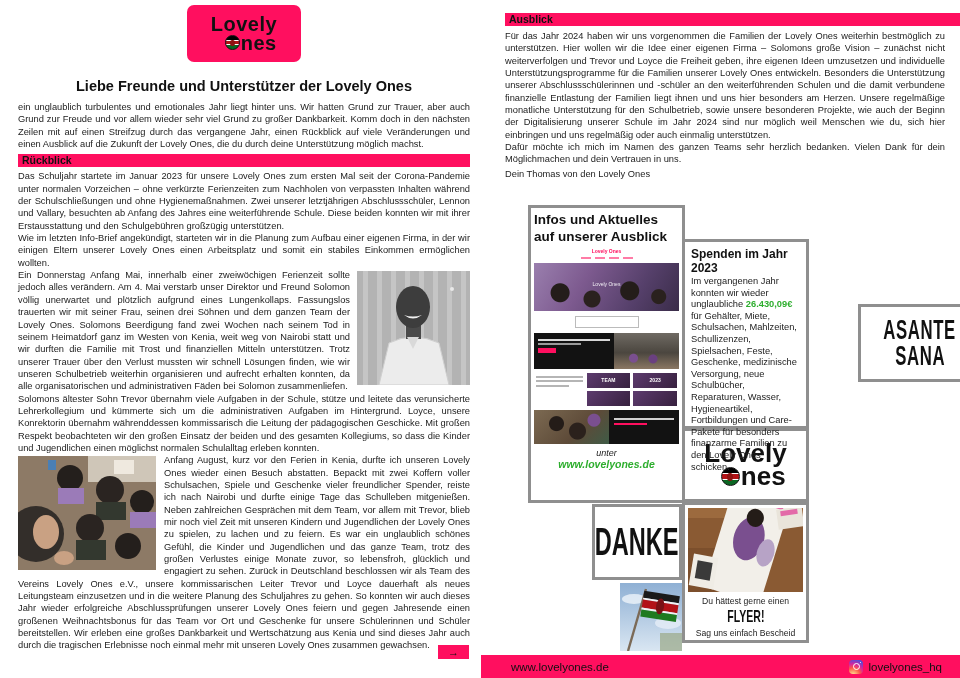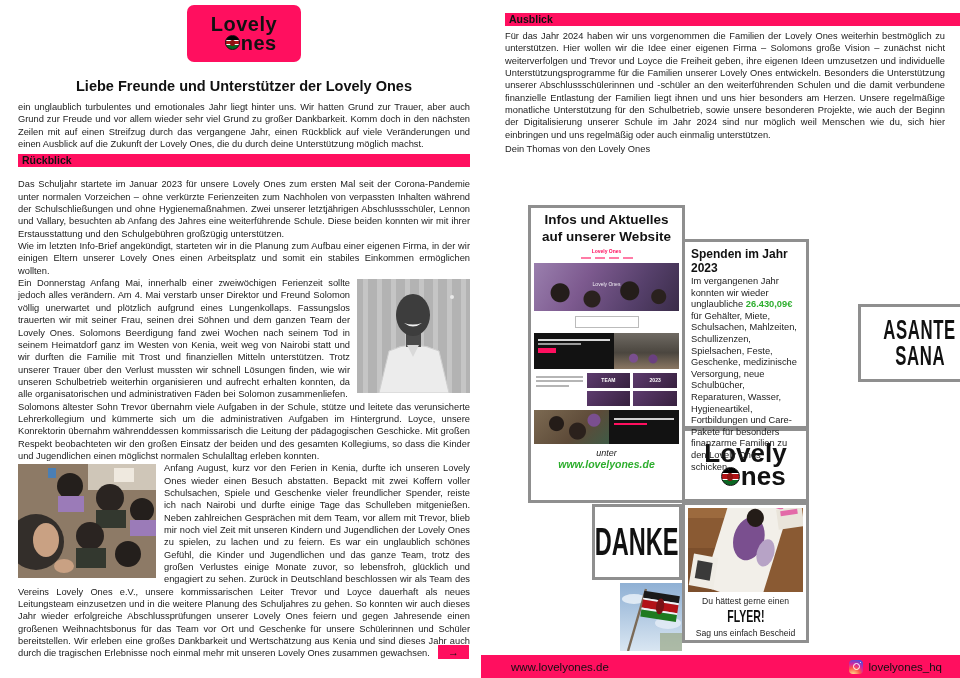--- a/index.html
+++ b/index.html
@@ -22,38 +22,38 @@
     background:linear-gradient(180deg,#000 0 28%,#fff 28% 36%,#b31217 36% 62%,#fff 62% 70%,#0b6623 70% 100%);
     border:1.5px solid #111; margin-right:0.5px; position:relative;
   }
   .flag-o::after{ content:""; position:absolute; left:4px; top:3.5px; width:4.5px; height:6.5px;
     background:#8c1212; border-radius:50%; }
   .doc-title { text-align:center; font-weight:bold; font-size:14.5px; margin:16px 0 7px 0; color:#111; }
   .body-just { font-size:9.3px; line-height:12.35px; text-align:justify; color:#222; }
   .flow p { font-size:9.3px; line-height:12.35px; text-align:justify; color:#222; }
   .section-bar {
     background:#ff0f5f; color:#111; font-weight:bold; font-size:10.5px;
-    height:13px; line-height:13px; padding-left:4px; margin:4px 0 11px 0;
+    height:13px; line-height:13px; padding-left:4px; margin:4px 0 3px 0;
   }
   .img-right { float:right; width:113px; height:114px; margin:2px 0 3px 7px; }
   .img-left  { float:left;  width:138px; height:114px; margin:2px 8px 3px 0; }
   .img-right svg, .img-left svg { display:block; width:100%; height:100%; }
   .page-arrow {
     position:absolute; left:438px; top:645px; width:31px; height:14px; background:#ff0f5f;
     display:flex; align-items:center; justify-content:center;
     color:#111; font-size:11px; font-weight:bold; line-height:1;
   }
   
   .ausblick-bar { position:absolute; left:505px; top:13px; width:524px; }
   .right-text { position:absolute; left:505px; top:30px; width:440px; }
   .signature { font-size:9.3px; margin-top:3px; text-align:left; padding-right:66px; color:#222; }
   .gbox { position:absolute; background:#fff; border:3px solid #8f8f8f; }
   
   .website-box { left:528px; top:205px; width:157px; height:298px; padding:4px 3px; }
-  .wb-title { font-weight:bold; font-size:13.5px; text-align:center; line-height:1.25; color:#111; }
+  .wb-title { font-weight:bold; font-size:13.5px; text-align:left; line-height:1.25; color:#111; }
   .site-shot { margin-top:3px; }
   .ss-logo { text-align:center; color:#ff0f5f; font-weight:bold; font-size:5px; line-height:1; }
   .ss-nav { display:flex; justify-content:center; gap:4px; margin:3px 0 4px 0; }
   .ss-nav i { display:block; width:10px; height:2px; background:#ff7ba6; }
   .ss-hero { position:relative; height:48px;
     background:
       radial-gradient(circle at 18% 62%, #241d1a 0 9px, transparent 10px),
       radial-gradient(circle at 40% 75%, #2a211e 0 8px, transparent 9px),
       radial-gradient(circle at 66% 58%, #241d1a 0 9px, transparent 10px),
       radial-gradient(circle at 86% 70%, #2a211e 0 7px, transparent 8px),
@@ -215,27 +215,28 @@
   <div class="page-arrow">
       <span>→</span>
     </div>
 
   <div class="ausblick-bar">
     <div class="section-bar" style="margin:0;">Ausblick</div>
   </div>
 
   <div class="right-text">
     <p class="body-just">Für das Jahr 2024 haben wir uns vorgenommen die Familien der Lovely Ones weiterhin bestmöglich zu unterstützen. Hier wollen wir die Idee einer eigenen Firma – Solomons große Vision – zunächst nicht weiterverfolgen und Trevor und Loyce die Freiheit geben, ihre eigenen Ideen umzusetzen und individuelle Unterstützungsprogramme für die Familien unserer Lovely Ones entwickeln. Besonders die Unterstützung unserer Abschlussschülerinnen und -schüler an den weiterführenden Schulen und die damit verbundene finanzielle Entlastung der Familien liegt ihnen und uns hier besonders am Herzen. Unsere regelmäßige monatliche Unterstützung für den Schulbetrieb, sowie unsere besonderen Projekte, wie auch der Beginn der Digitalisierung unserer Schule im Jahr 2024 sind nur möglich weil Menschen wie du, sich hier einbringen und uns regelmäßig oder auch einmalig unterstützen.</p>
+    <p class="body-just">Dafür möchte ich mich im Namen des ganzen Teams sehr herzlich bedanken. Vielen Dank für dein Möglichmachen und dein Vertrauen in uns.</p>
     <div class="signature">Dein Thomas von den Lovely Ones</div>
   </div>
 
   <div class="gbox website-box">
     <div class="wb-title">
       <div>Infos und Aktuelles</div>
-      <div>auf unserer Website</div>
+      <div>auf unserer Ausblick</div>
     </div>
     <div class="site-shot">
       <div class="ss-logo">Lovely Ones</div>
       <div class="ss-nav">
           <i></i>
           <i></i>
           <i></i>
           <i></i>
         </div>
       <div class="ss-hero">

